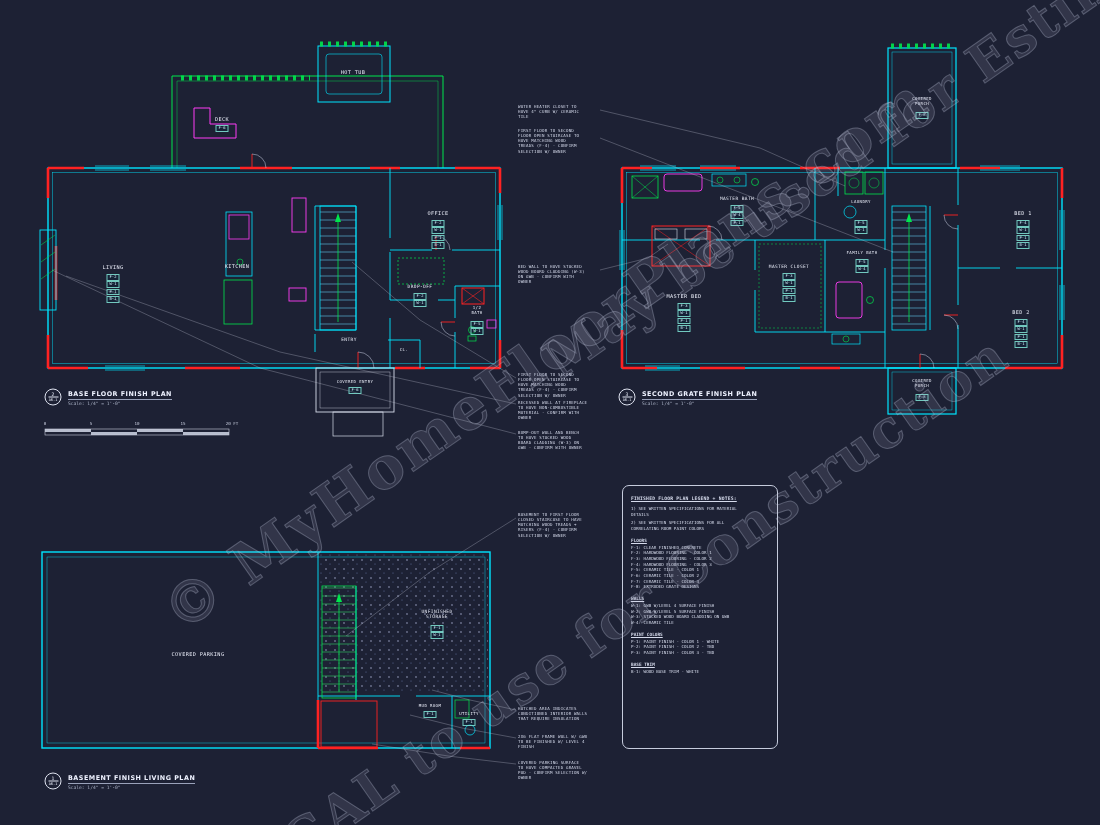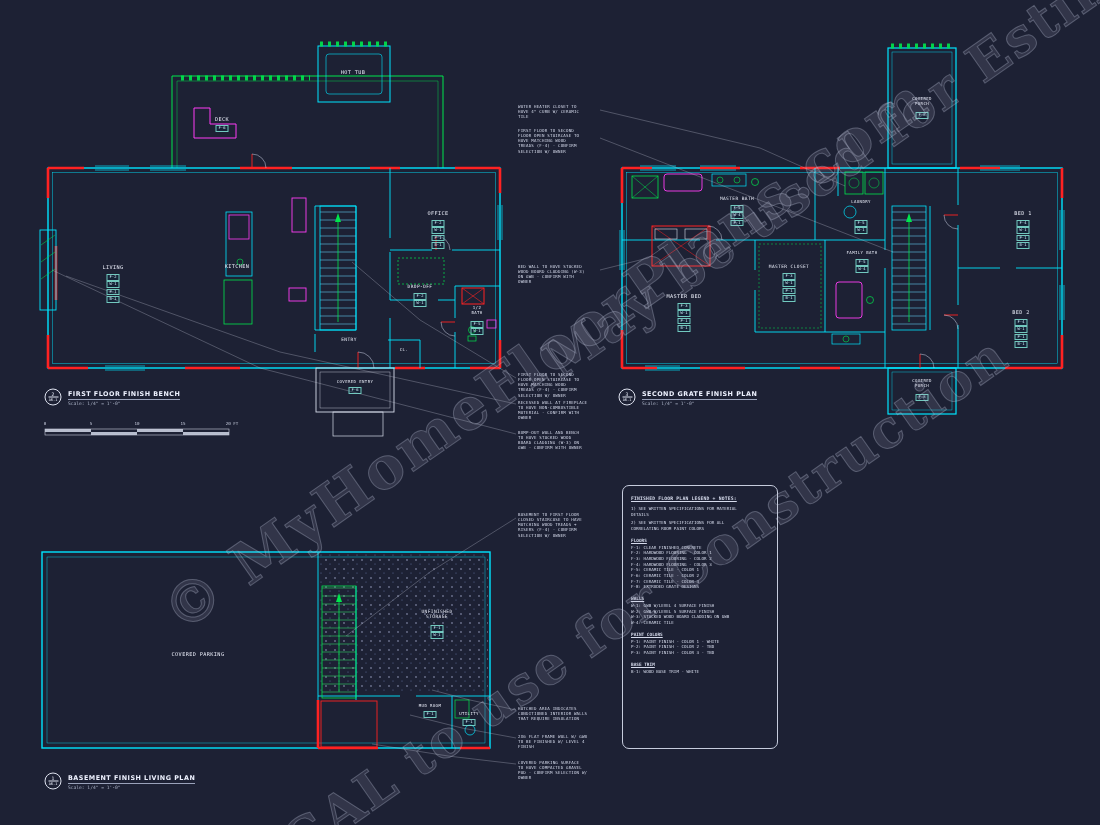--- a/index.html
+++ b/index.html
@@ -357,21 +357,21 @@
 FINISH</div>
   <div class="ann" style="left:518px;top:760px">COVERED PARKING SURFACE
 TO HAVE COMPACTED GRAVEL
 PAD - CONFIRM SELECTION W/
 OWNER</div>
 
   <div class="callout" style="left:53px;top:397px">
     <div class="c-num">2</div>
     <div class="c-sheet">A6.1</div>
   </div>
-  <div class="ttl" style="left:68px;top:390px">FIRST FLOOR FINISH BENCH</div>
+  <div class="ttl" style="left:68px;top:390px">BASE FLOOR FINISH PLAN</div>
   <div class="scl" style="left:68px;top:401px">Scale: 1/4" = 1'-0"</div>
 
   <div class="callout" style="left:627px;top:397px">
     <div class="c-num">3</div>
     <div class="c-sheet">A6.1</div>
   </div>
   <div class="ttl" style="left:642px;top:390px">SECOND GRATE FINISH PLAN</div>
   <div class="scl" style="left:642px;top:401px">Scale: 1/4" = 1'-0"</div>
 
   <div class="callout" style="left:53px;top:781px">

